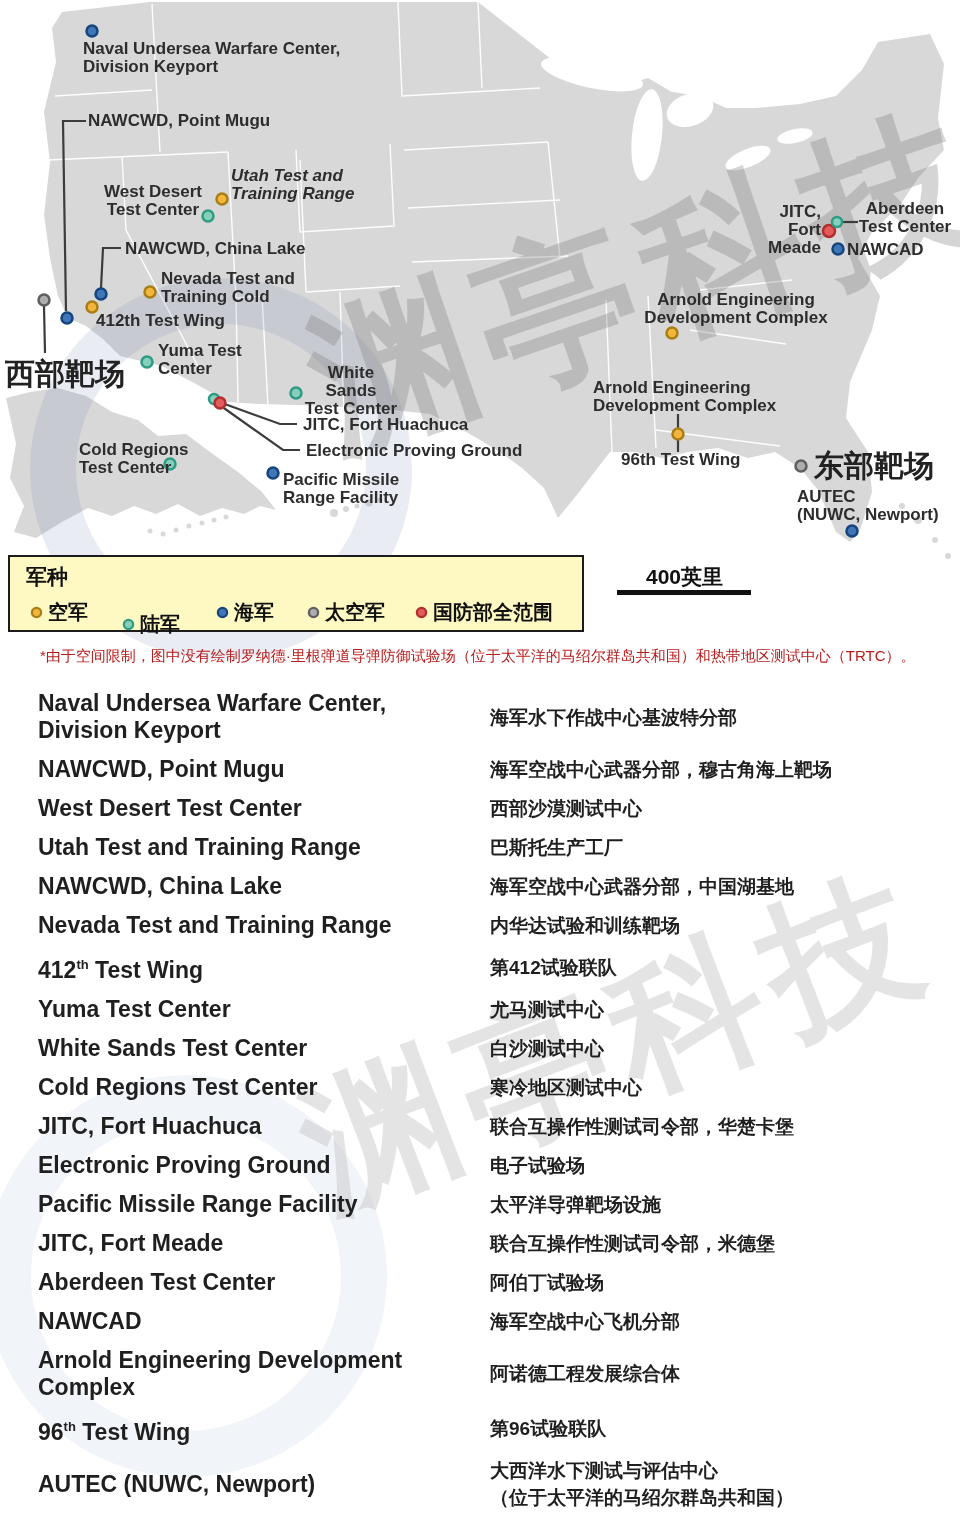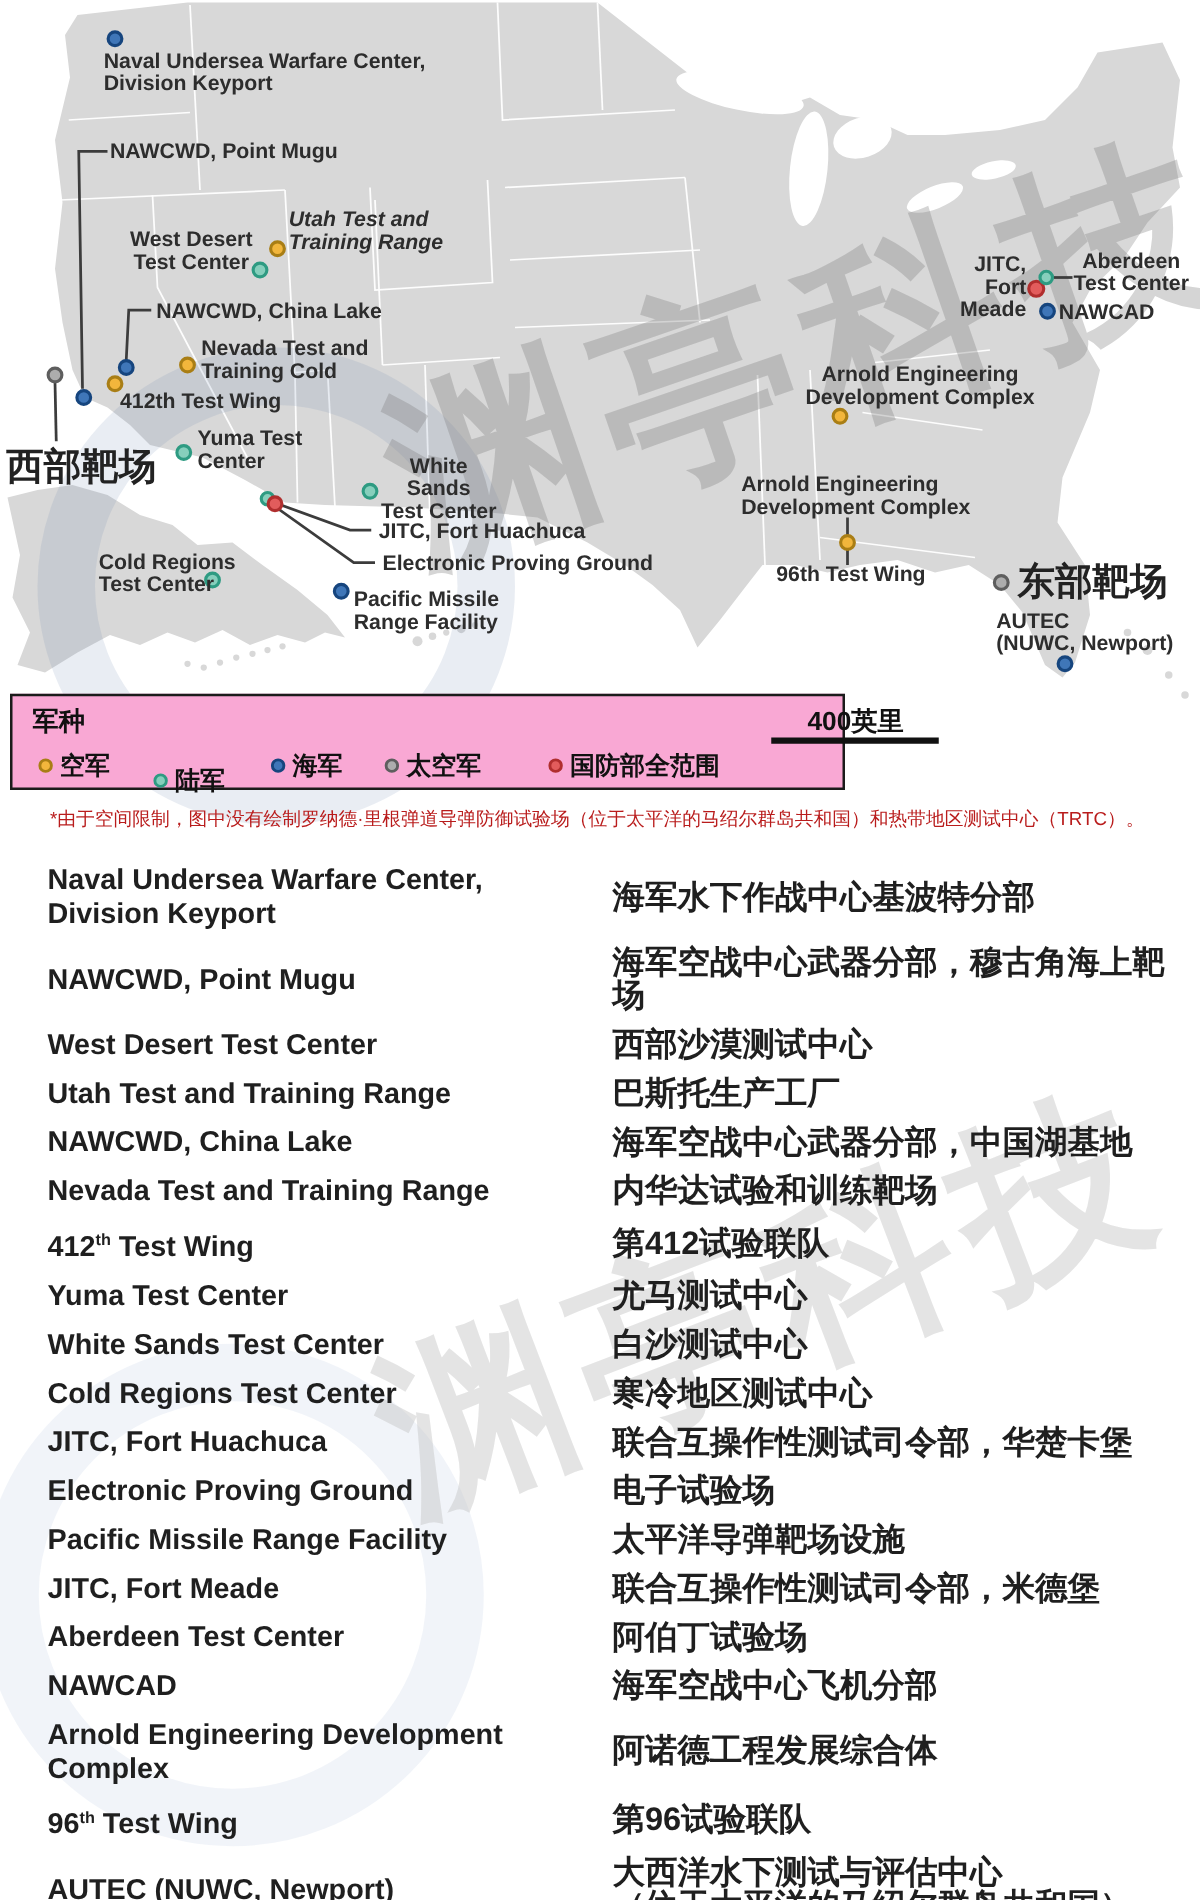--- a/index.html
+++ b/index.html
@@ -19,41 +19,41 @@
            white-space:nowrap;}
   .wm-map{left:300px;top:180px;width:660px;font-size:160px;color:rgba(125,125,125,0.32);
           transform:rotate(-19deg);text-align:center;}
   .wm-list{left:290px;top:945px;width:640px;font-size:150px;color:rgba(195,195,195,0.45);
            transform:rotate(-21deg);text-align:center;}
   .wm-ring{position:absolute;border-radius:50%;pointer-events:none;}
   .ring-map{left:30px;top:278px;width:290px;height:290px;border:46px solid rgba(105,135,175,0.15);}
   .ring-list{left:-15px;top:1075px;width:310px;height:310px;border:46px solid rgba(120,150,200,0.10);}
 
   
-  .legend{position:absolute;left:8px;top:555px;width:668px;height:77px;background:#f9a8d4;
+  .legend{position:absolute;left:8px;top:555px;width:576px;height:77px;background:#fef9c3;
           border:2px solid #1b1b1b;box-sizing:border-box;}
   .legend-title{position:absolute;left:16px;top:6px;font-size:21px;font-weight:700;color:#111;}
   .legend-item{position:absolute;top:42px;display:flex;align-items:center;}
   .legend-item .lab{font-size:20px;font-weight:600;color:#111;margin-left:5px;}
 
   
   .scale-label{position:absolute;left:617px;top:563px;width:135px;text-align:center;
                font-size:21px;font-weight:700;color:#111;}
   .scale-bar{position:absolute;left:617px;top:590px;width:134px;height:5px;background:#111;}
 
   
   .footnote{position:absolute;left:8px;top:646px;width:944px;font-size:15px;line-height:19px;
             color:#b91c1c;margin-left:32px;}
 
   
   .glossary{position:absolute;left:38px;top:690px;width:900px;}
   .grow{display:flex;align-items:center;margin-bottom:12px;}
   .grow .en{width:452px;flex:0 0 452px;font-size:23px;line-height:27px;font-weight:700;
             color:#1f1f1f;white-space:pre-line;}
-  .grow .zh{font-size:26px;line-height:27px;font-weight:600;color:#1f1f1f;white-space:pre-line;}
+  .grow .zh{font-size:19px;line-height:27px;font-weight:600;color:#1f1f1f;white-space:pre-line;}
   .grow .en sup{font-size:13px;font-weight:700;}
   .grow.gap{margin-top:6px;}
 </style>
 </head>
 <body>
 
 <div class="stage">
 
   <svg class="layer" width="960" height="640" viewBox="0 0 960 640">
     <g fill="#D8D8D8" stroke="none">
@@ -210,21 +210,21 @@
           <circle cx="6.5" cy="6.5" r="4.6" stroke-width="2.3" fill="#3F76B8" stroke="#16457E"></circle>
         </svg>
       <span class="lab">海军</span>
     </div>
     <div class="legend-item" style="left:297px;">
       <svg width="13" height="13">
           <circle cx="6.5" cy="6.5" r="4.6" stroke-width="2.3" fill="#ADADAD" stroke="#5E5E5E"></circle>
         </svg>
       <span class="lab">太空军</span>
     </div>
-    <div class="legend-item" style="left:428px;">
+    <div class="legend-item" style="left:405px;">
       <svg width="13" height="13">
           <circle cx="6.5" cy="6.5" r="4.6" stroke-width="2.3" fill="#E25C5C" stroke="#B02E2E"></circle>
         </svg>
       <span class="lab">国防部全范围</span>
     </div>
   </div>
 
   <div class="scale-label">400英里</div>
   <div class="scale-bar"></div>
 

